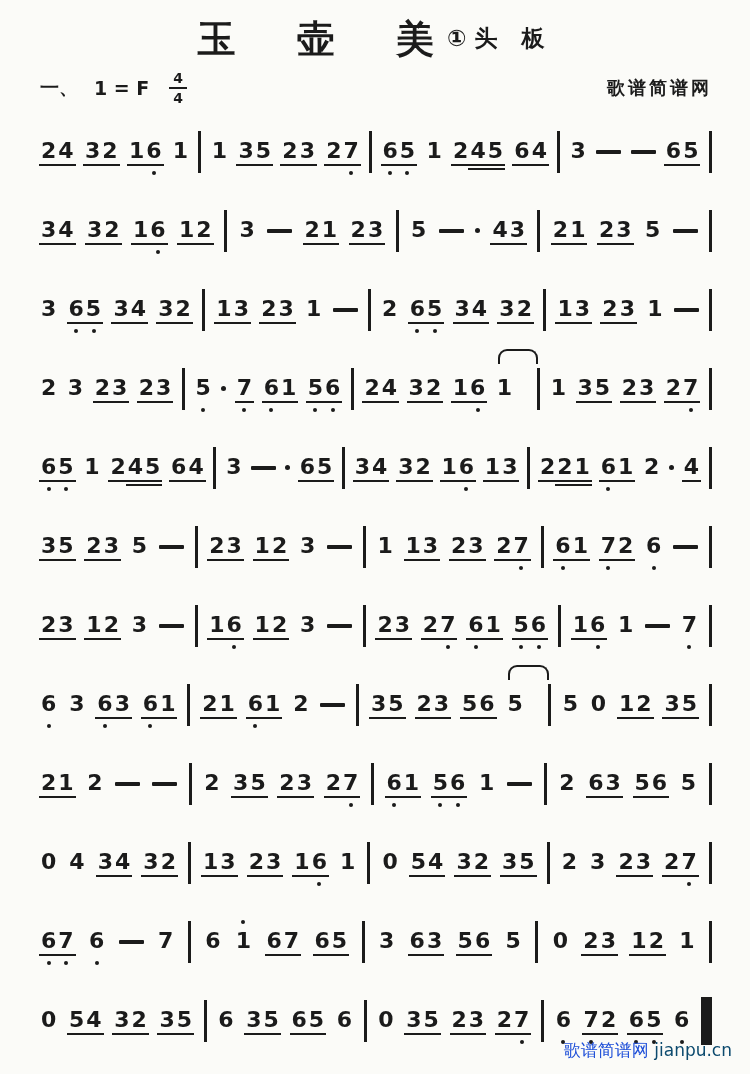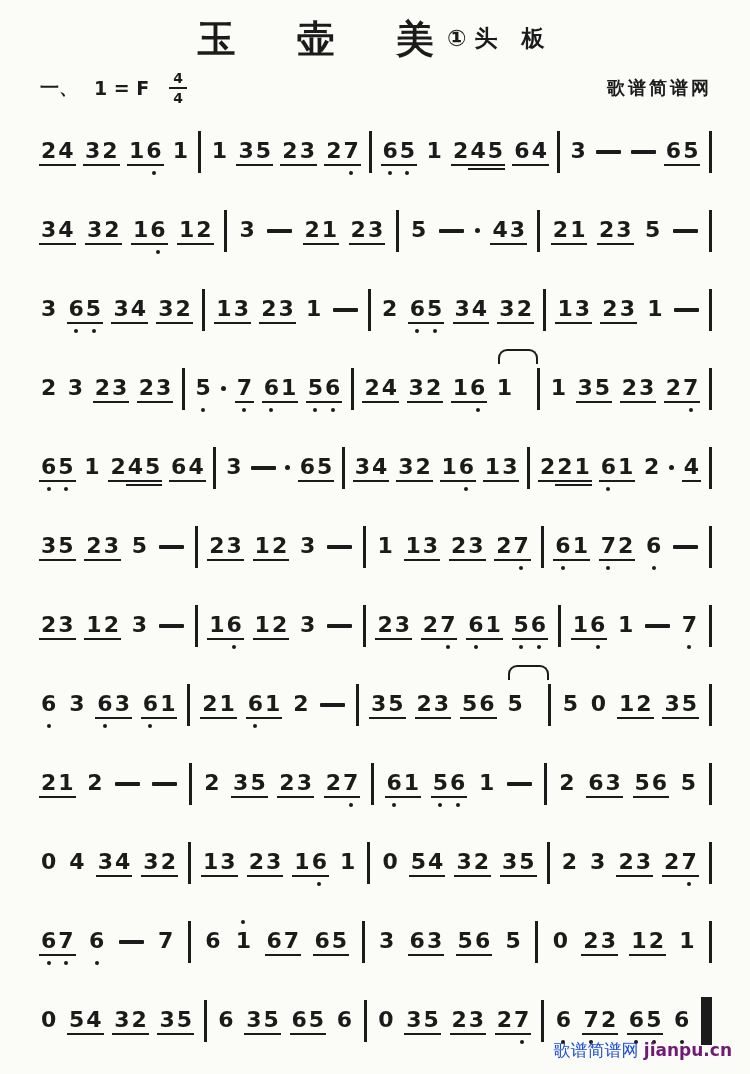--- a/index.html
+++ b/index.html
@@ -42,21 +42,21 @@
   .bar  { width:3px;  height:42px; background:var(--ink); }
   .fbar { width:11px; height:48px; background:var(--ink); }
   .dash { width:25px; height:4px; background:var(--ink); border-radius:1px; }
   .adot { width:5px; height:5px; border-radius:50%; background:var(--ink); }
   .tie { display:inline-flex; align-items:center; gap:24px; position:relative; }
   .tie::before { content:""; position:absolute; left:2px; right:2px; top:-19px; height:13px;
     border:2.5px solid var(--ink); border-bottom:none; border-radius:9px 9px 0 0; }
   
   .watermark { position:absolute; right:18px; bottom:12px; font-size:17px; white-space:nowrap; }
   .wm-site { color:#1d4ed8; }
-  .wm-url  { color:#701a75; font-weight:bold; }
+  .wm-url  { color:#0c4a6e; font-weight:normal; }
 </style>
 </head>
 <body>
 
 <div class="title-row">
   <span class="title-main">玉 壶 美</span>
   <span class="title-anno">①头 板</span>
 </div>
 
 <div class="header-row">

